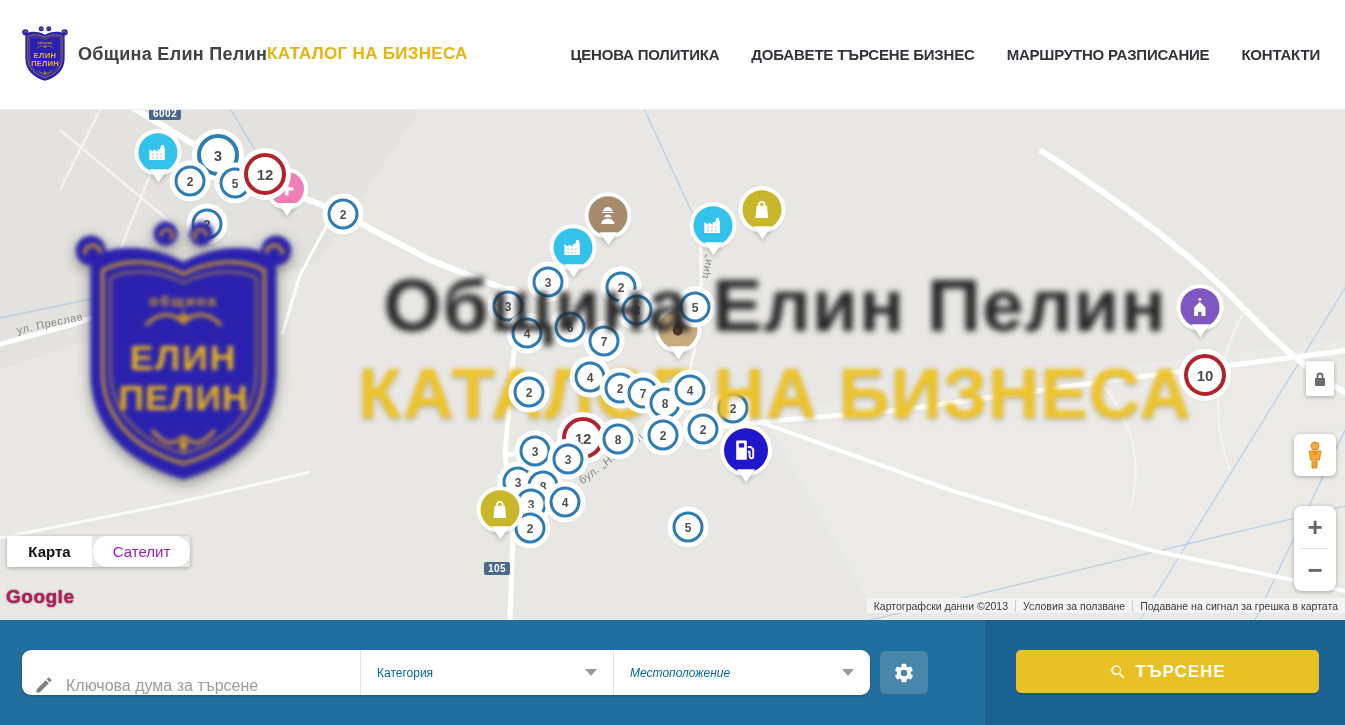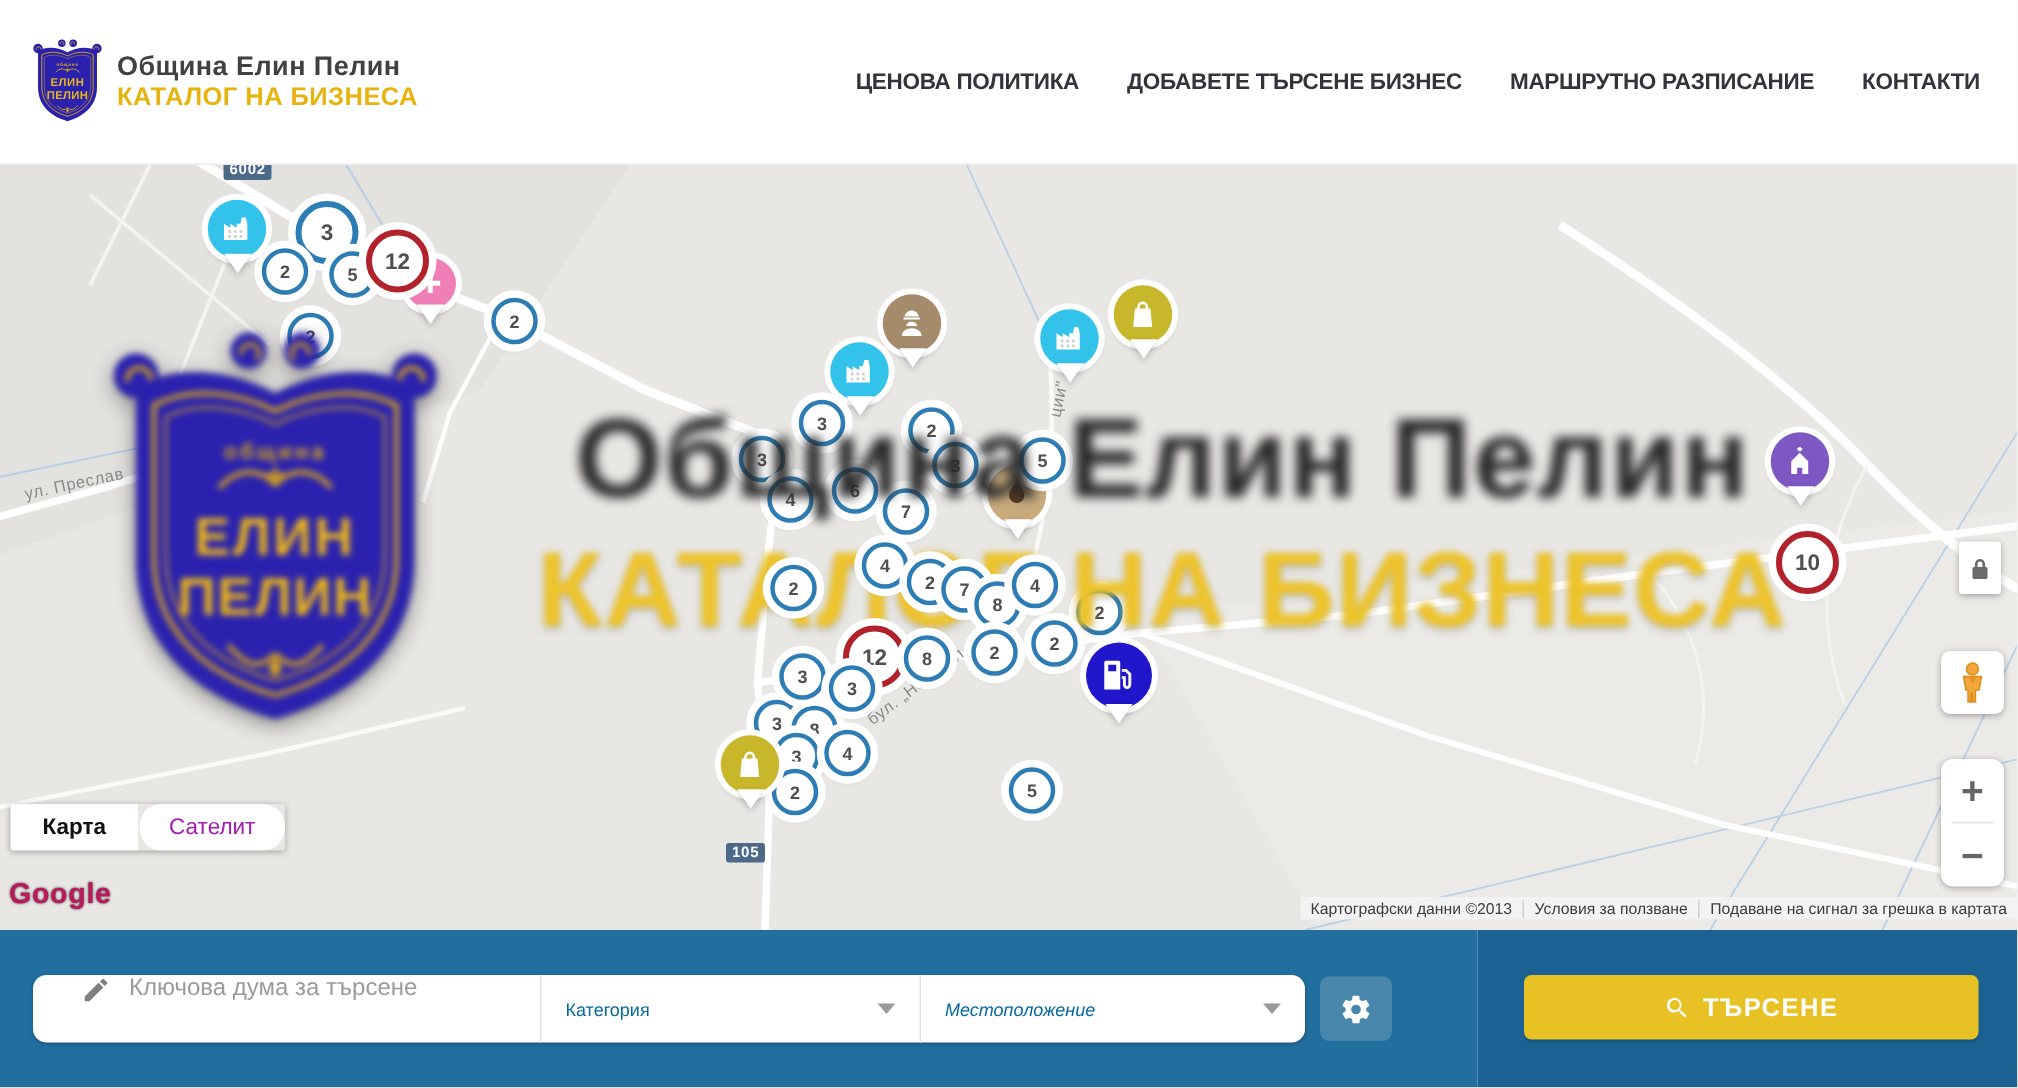--- a/index.html
+++ b/index.html
@@ -8,21 +8,21 @@
     --map-bg:#e8e7e4; --ink:#32333b;
   }
   *{margin:0;padding:0;box-sizing:border-box;font-family:"Liberation Sans",sans-serif;}
   body{background:#fff;}
   .page{position:relative;width:1345px;height:725px;overflow:hidden;background:#fff;}
 
   
   .header{position:absolute;left:0;top:0;width:1345px;height:110px;background:#fff;border-bottom:1px solid #ececec;z-index:20;display:flex;align-items:center;}
   .brand{display:flex;align-items:center;gap:10px;padding-left:22px;}
   .brand-crest{width:46px;height:60px;flex:0 0 auto;}
-  .brand-text{display:flex;flex-direction:column;line-height:1.18;}
+  .brand-text{display:flex;flex-direction:row;line-height:1.18;}
   .brand-title{font-size:18px;font-weight:700;color:#414141;letter-spacing:.3px;}
   .brand-subtitle{font-size:17px;font-weight:700;color:var(--brand-yellow);letter-spacing:.3px;}
   .nav{margin-left:auto;display:flex;gap:32px;padding-right:25px;}
   .nav-item{font-size:15px;font-weight:700;color:var(--ink);letter-spacing:-.2px;cursor:pointer;white-space:nowrap;}
 
   
   .map{position:absolute;left:0;top:110px;width:1345px;height:510px;background:var(--map-bg);overflow:hidden;}
   .map svg.roads{position:absolute;left:0;top:0;z-index:1;}
   .street-label{position:absolute;font-size:11px;color:#8a8a8a;white-space:nowrap;z-index:1;letter-spacing:.5px;}
   .road-badge{position:absolute;background:#4b6989;color:#fff;font-size:10px;font-weight:700;padding:1px 4px;border-radius:2px;z-index:1;letter-spacing:.5px;}
@@ -66,21 +66,21 @@
   .zoomctl{position:absolute;left:1294px;top:396px;width:42px;height:85px;background:#fff;border-radius:8px;z-index:6;
     box-shadow:0 1px 4px rgba(0,0,0,.3);display:flex;flex-direction:column;}
   .zoom-btn{flex:1;display:flex;align-items:center;justify-content:center;font-size:26px;font-weight:700;color:#666;cursor:pointer;line-height:1;}
   .zoomctl .divider{height:1px;background:#e6e6e6;margin:0 7px;}
 
   
   .searchbar{position:absolute;left:0;top:620px;width:1345px;height:105px;z-index:20;}
   .searchbar .left{position:absolute;left:0;top:0;width:985px;height:105px;background:var(--bar-blue);}
   .searchbar .right{position:absolute;left:985px;top:0;width:360px;height:105px;background:var(--bar-blue-dark);}
   .search-box{position:absolute;left:22px;top:30px;width:848px;height:45px;background:#fff;border-radius:9px;display:flex;align-items:stretch;box-shadow:0 1px 3px rgba(0,0,0,.25);}
-  .kw-wrap{width:338px;display:flex;align-items:flex-start;gap:12px;padding:0 14px 0 32px;}
+  .kw-wrap{width:338px;display:flex;align-items:flex-end;gap:12px;padding:0 14px 0 12px;}
   .kw-wrap input{border:none;outline:none;flex:1;font-size:16px;color:#444;background:transparent;}
   .kw-wrap input::placeholder{color:#9b9b9b;}
   .sel{display:flex;align-items:center;justify-content:space-between;border-left:1px solid #e3e3e3;padding:0 16px;cursor:pointer;}
   .sel-cat{width:253px;}
   .sel-loc{width:257px;font-style:italic;}
   .sel .sel-label{font-size:12px;color:#0369a1;}
   .caret{width:0;height:0;border-left:6px solid transparent;border-right:6px solid transparent;border-top:7px solid #9a9a9a;}
   .gear-btn{position:absolute;left:880px;top:31px;width:48px;height:43px;background:var(--gear-blue);border-radius:6px;display:flex;align-items:center;justify-content:center;cursor:pointer;}
   .search-btn{position:absolute;left:1016px;top:30px;width:303px;height:43px;background:var(--btn-yellow);border:none;border-radius:5px;
     display:flex;align-items:center;justify-content:center;gap:8px;cursor:pointer;box-shadow:0 2px 0 rgba(0,0,0,.12);}

